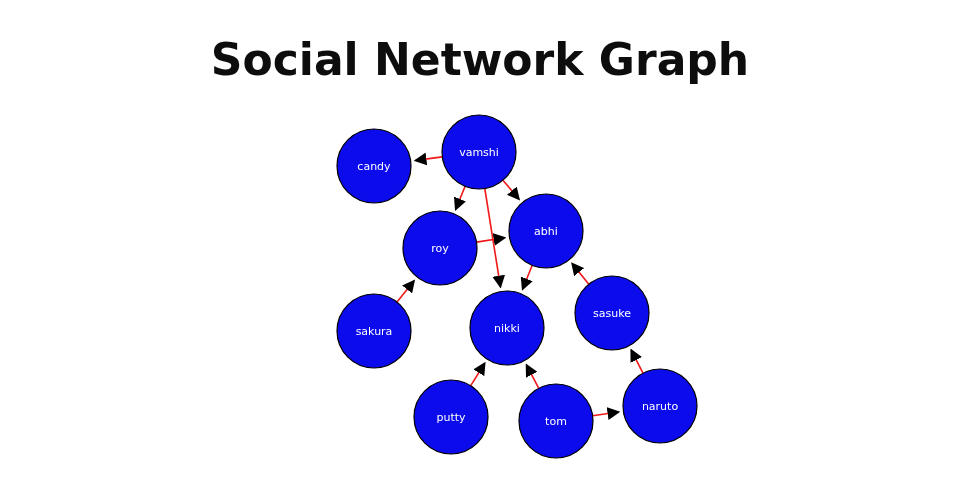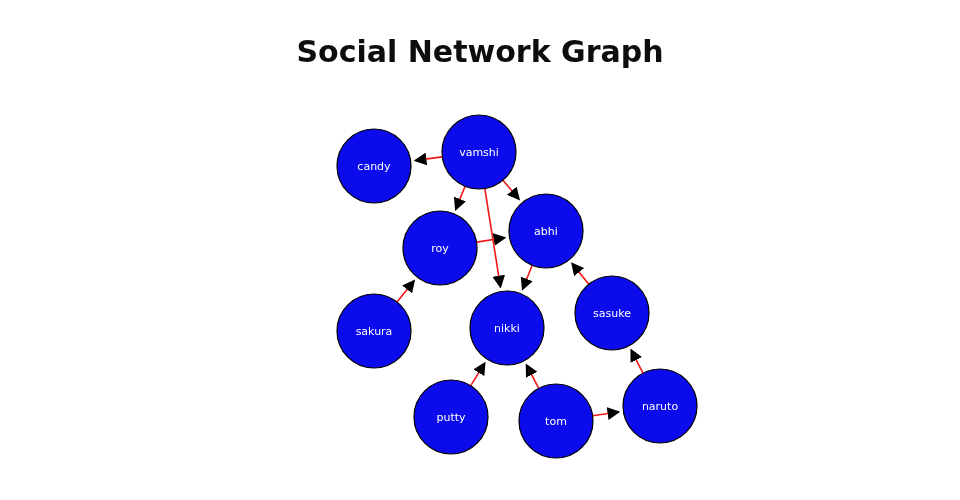--- a/index.html
+++ b/index.html
@@ -15,21 +15,21 @@
     overflow: hidden;
     background: #ffffff;
   }
   #title {
     position: absolute;
     top: 34px;
     left: 0;
     width: 100%;
     margin: 0;
     text-align: center;
-    font-size: 30px;
+    font-size: 44px;
     font-weight: 700;
     color: #0d0d0d;
     font-family: "DejaVu Sans", "Liberation Sans", sans-serif;
   }
   #graph-svg {
     position: absolute;
     top: 0;
     left: 0;
   }
   .edge-line {

